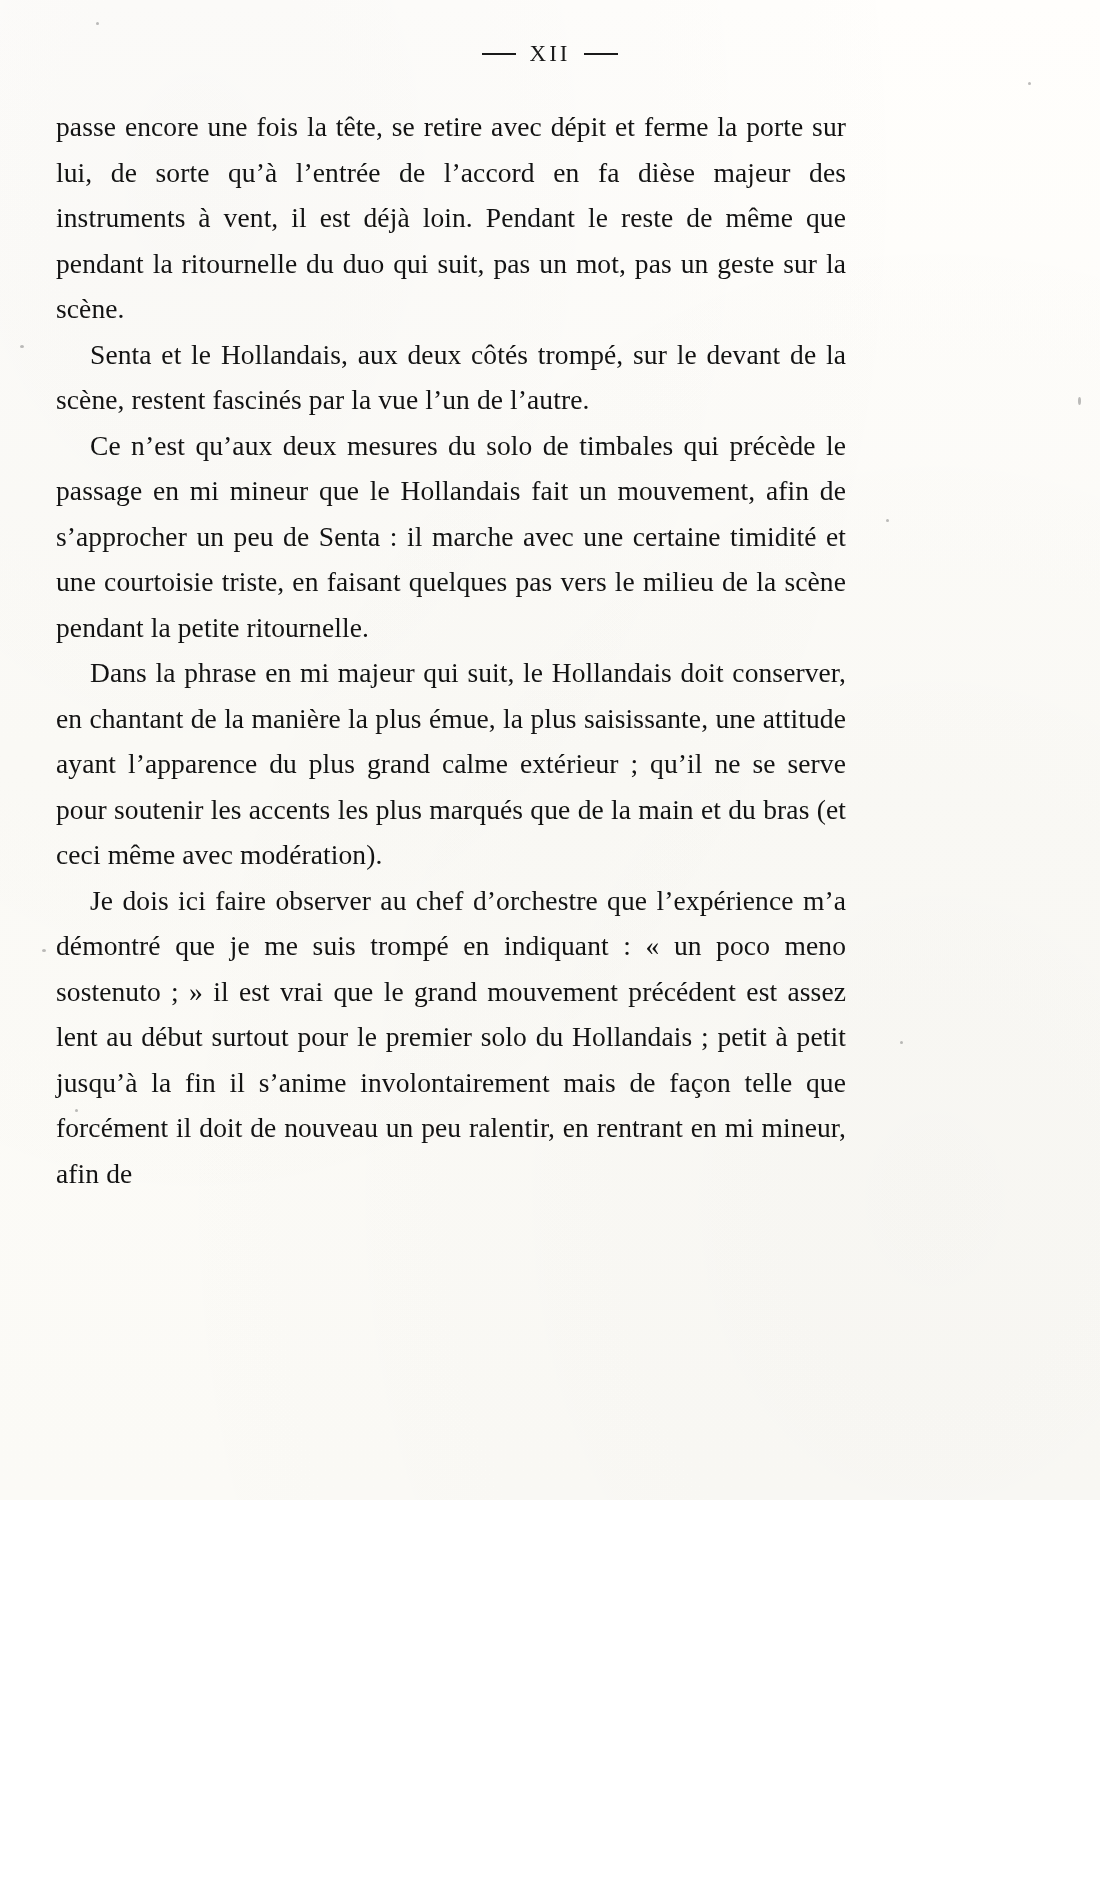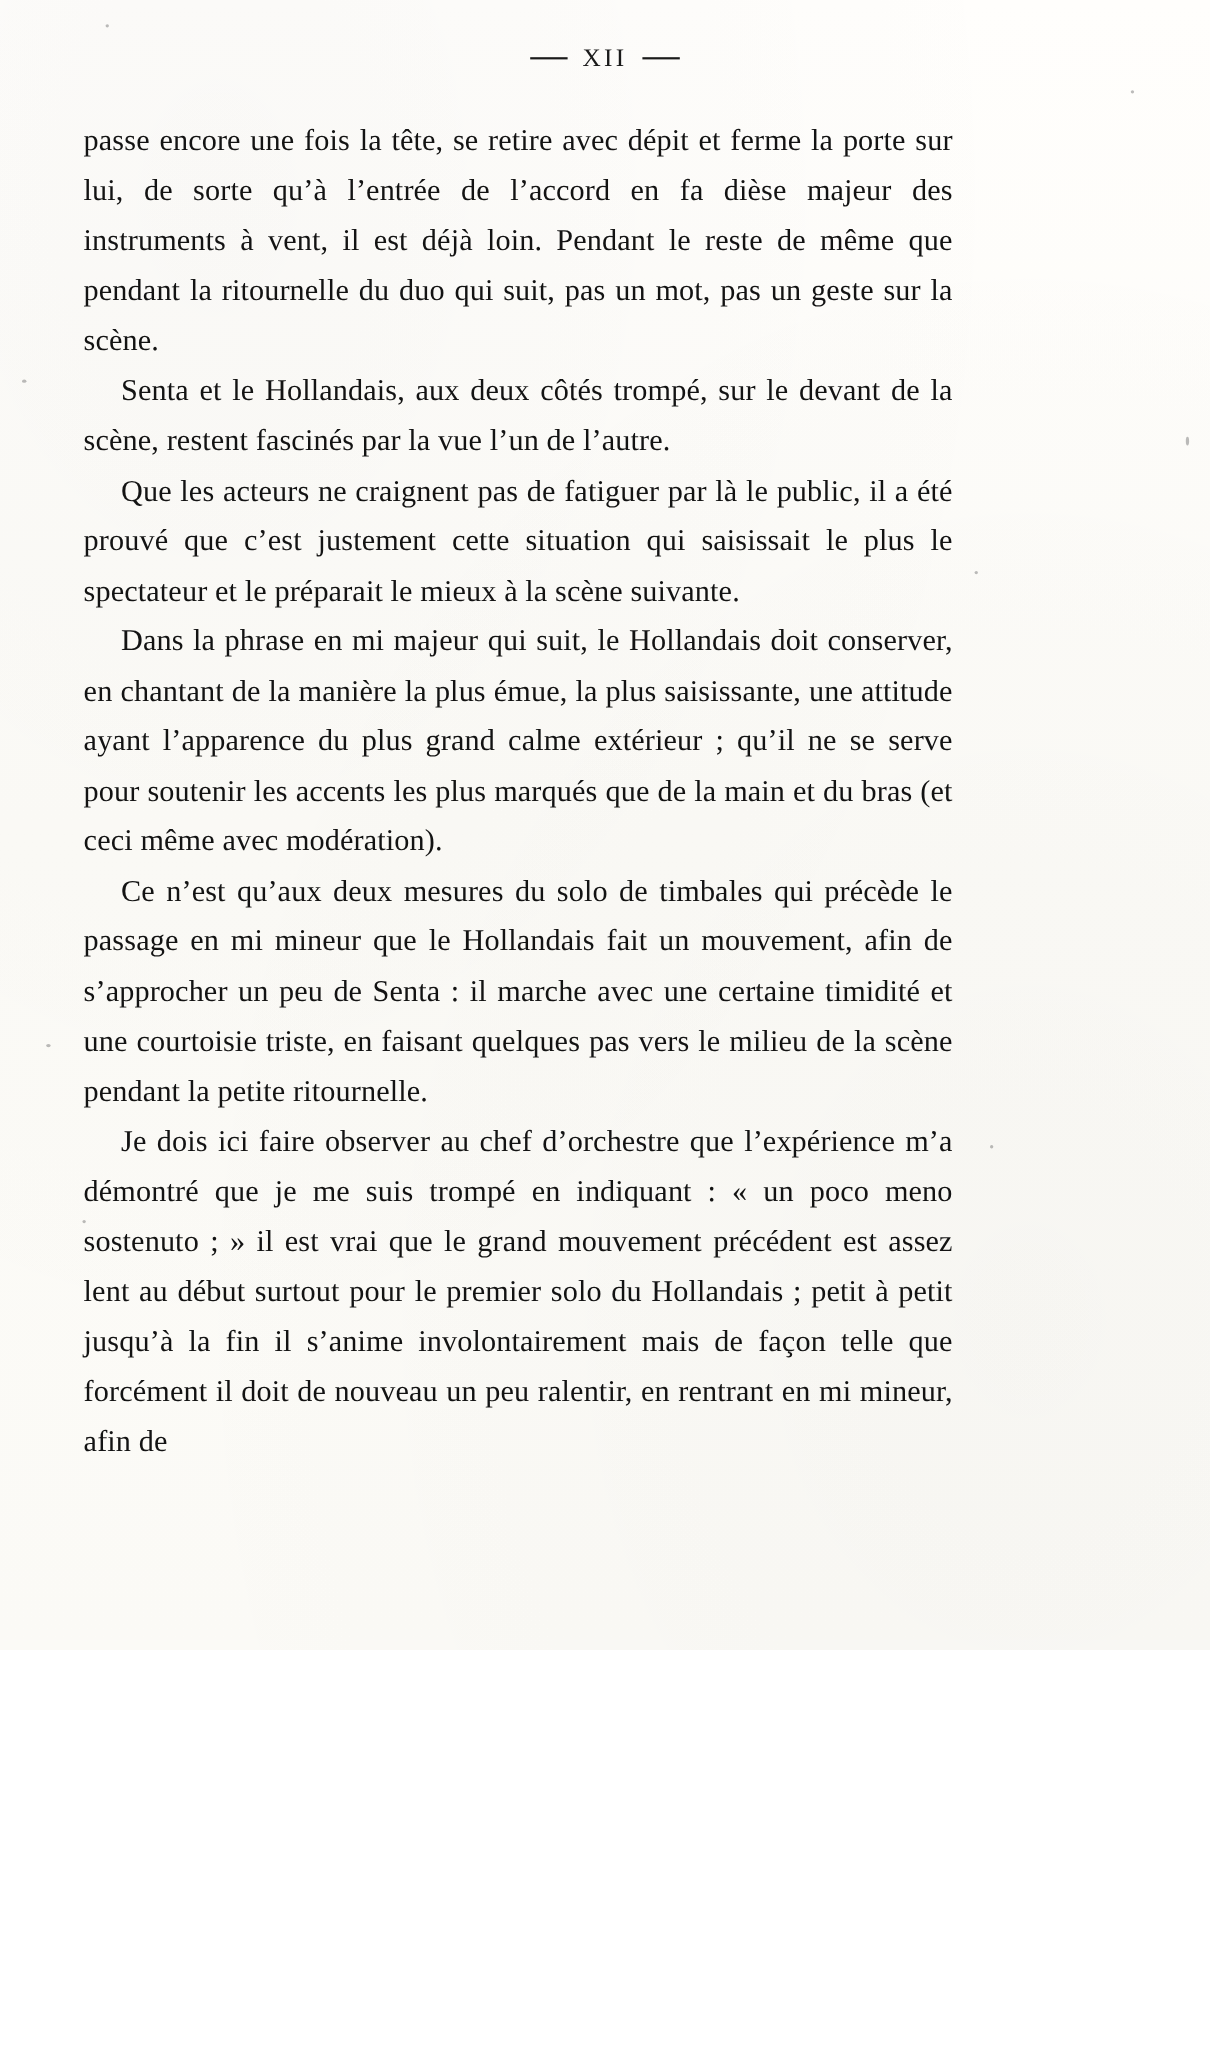--- a/index.html
+++ b/index.html
@@ -48,21 +48,21 @@
   }
   .folio .num {
     display: inline-block;
     vertical-align: middle;
     font-size: 23px;
     letter-spacing: 3px;
   }
   .textblock {
     position: absolute;
     top: 104px;
-    left: 76px;
+    left: 56px;
     width: 790px;
   }
   p.para {
     margin: 0;
     font-size: 27.5px;
     line-height: 45.5px;
     text-align: justify;
     text-justify: inter-word;
     letter-spacing: 0.1px;
     color: #131313;
@@ -83,23 +83,22 @@
 
 <div class="page">
 
   <div class="folio">
     <span class="rule"></span><span class="num">XII</span><span class="rule"></span>
   </div>
 
   <div class="textblock">
     <p class="para">passe encore une fois la tête, se retire avec dépit et ferme la porte sur lui, de sorte qu’à l’entrée de l’accord en fa dièse majeur des instruments à vent, il est déjà loin. Pendant le reste de même que pendant la ritournelle du duo qui suit, pas un mot, pas un geste sur la scène.</p>
     <p class="para indent">Senta et le Hollandais, aux deux côtés trompé, sur le devant de la scène, restent fascinés par la vue l’un de l’autre.</p>
-    <p class="para indent">Que les acteurs ne craignent pas de fatiguer par là le public, il a été prouvé que c’est justement cette situation qui saisissait le plus le spectateur et le préparait le mieux à la scène suivante.</p>
+    <p class="para indent">Ce n’est qu’aux deux mesures du solo de timbales qui précède le passage en mi mineur que le Hollandais fait un mouvement, afin de s’approcher un peu de Senta : il marche avec une certaine timidité et une courtoisie triste, en faisant quelques pas vers le milieu de la scène pendant la petite ritournelle.</p>
     <p class="para indent">Dans la phrase en mi majeur qui suit, le Hollandais doit conserver, en chantant de la manière la plus émue, la plus saisissante, une attitude ayant l’apparence du plus grand calme extérieur ; qu’il ne se serve pour soutenir les accents les plus marqués que de la main et du bras (et ceci même avec modération).</p>
-    <p class="para indent">Ce n’est qu’aux deux mesures du solo de timbales qui précède le passage en mi mineur que le Hollandais fait un mouvement, afin de s’approcher un peu de Senta : il marche avec une certaine timidité et une courtoisie triste, en faisant quelques pas vers le milieu de la scène pendant la petite ritournelle.</p>
     <p class="para indent">Je dois ici faire observer au chef d’orchestre que l’expérience m’a démontré que je me suis trompé en indiquant : « un poco meno sostenuto ; » il est vrai que le grand mouvement précédent est assez lent au début surtout pour le premier solo du Hollandais ; petit à petit jusqu’à la fin il s’anime involontairement mais de façon telle que forcément il doit de nouveau un peu ralentir, en rentrant en mi mineur, afin de</p>
   </div>
 
   <span class="speck" style="left:96px;  top:22px;  width:3px; height:3px;"></span>
   <span class="speck" style="left:1028px; top:82px;  width:3px; height:3px;"></span>
   <span class="speck" style="left:20px;  top:345px; width:4px; height:3px;"></span>
   <span class="speck" style="left:1078px; top:397px; width:3px; height:8px;"></span>
   <span class="speck" style="left:42px;  top:949px; width:4px; height:3px;"></span>
   <span class="speck" style="left:886px;  top:519px; width:3px; height:3px;"></span>
   <span class="speck" style="left:900px;  top:1041px; width:3px; height:3px;"></span>

